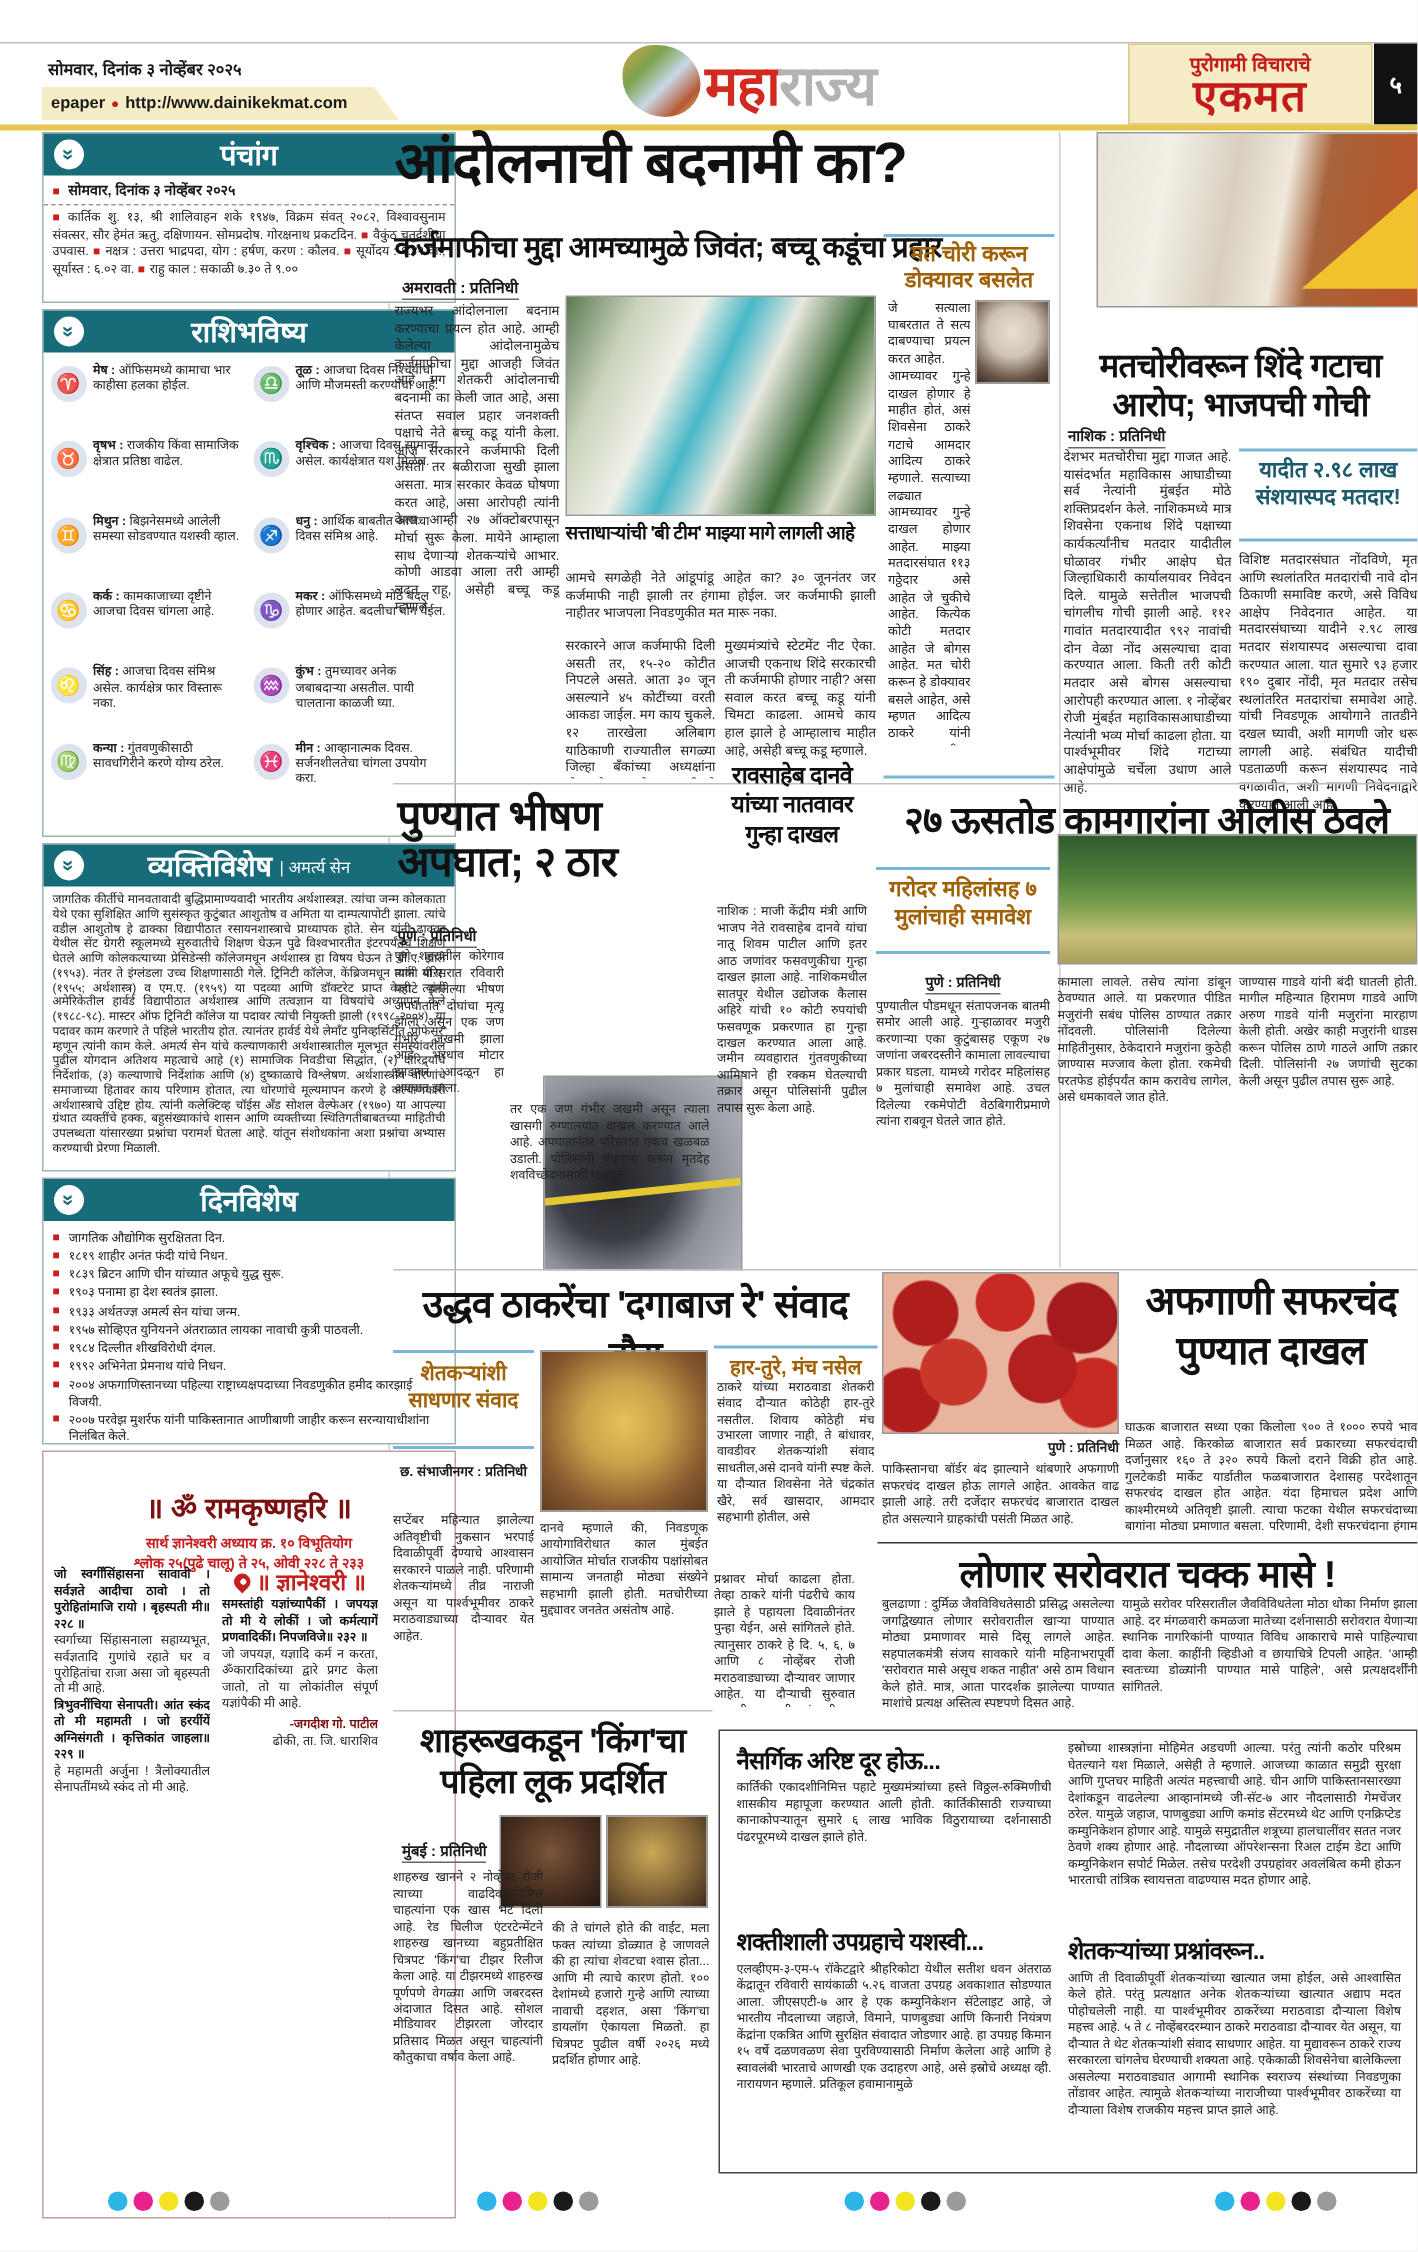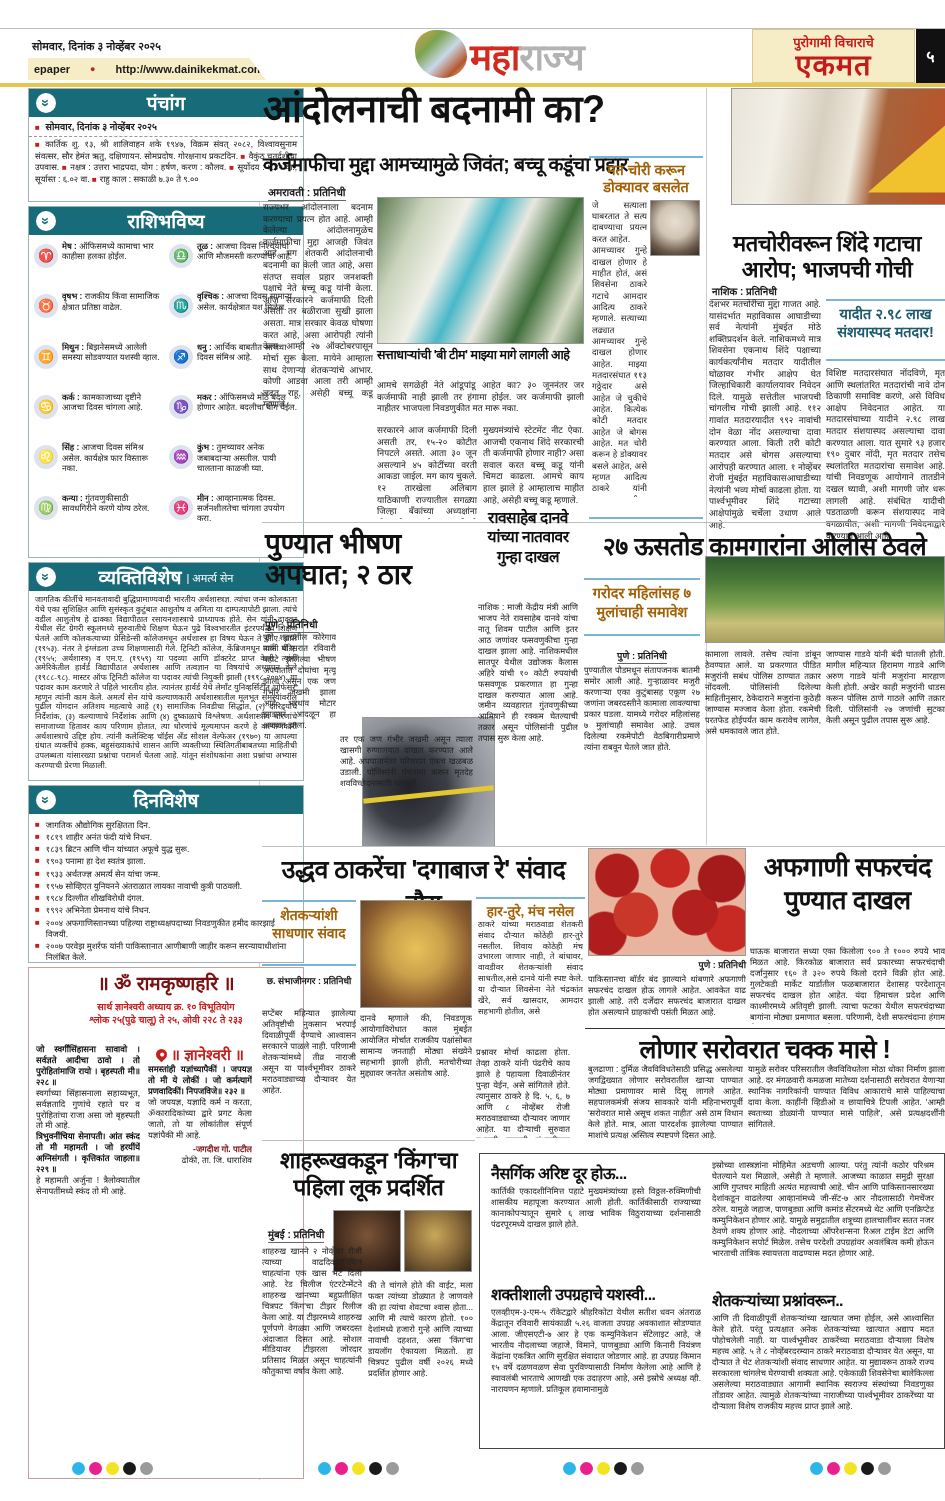--- a/index.html
+++ b/index.html
@@ -60,21 +60,21 @@
   .d1{background:#2eb5e8;} .d2{background:#e8218c;} .d3{background:#f2e423;} .d4{background:#1a1a1a;} .d5{background:#9a9a9a;}
   .qbox{box-sizing:border-box;border-top:2px solid #79b5d5;border-bottom:2px solid #79b5d5;padding:4px 3px;}
 </style>
 </head>
 <body>
 
 <div class="page">
 
   <div class="abs rule-gray" style="left:0;top:28px;width:945px;"></div>
   <div class="abs b" style="left:32px;top:38px;font-size:11px;">सोमवार, दिनांक ३ नोव्हेंबर २०२५</div>
-  <div class="abs" style="left:28px;top:58px;width:238px;height:22px;background:#f6ecc6;clip-path:polygon(0 0,93% 0,100% 100%,0 100%);display:flex;align-items:center;gap:20px;padding-left:6px;box-sizing:border-box;">
+  <div class="abs" style="left:28px;top:58px;width:238px;height:22px;background:#f6ecc6;clip-path:polygon(0 0,93% 0,100% 100%,0 100%);display:flex;align-items:center;gap:4px;padding-left:6px;box-sizing:border-box;">
     <span class="b" style="font-size:11px;">epaper</span>
     <span style="color:#c42020;font-size:9px;">●</span>
     <span class="b" style="font-size:11px;">http://www.dainikekmat.com</span>
   </div>
   <div class="abs" style="left:415px;top:30px;width:52px;height:48px;border-radius:40% 55% 45% 55%;background:linear-gradient(135deg,#d8a24a 0%,#7aa34e 30%,#c9d8e8 55%,#b5572e 80%,#e8d8a0 100%);"></div>
   <div class="abs" style="left:752px;top:29px;width:163px;height:54px;background:#f6ecc6;border:1px solid #dcc98c;box-sizing:border-box;text-align:center;">
     <div style="color:#c41a1a;font-weight:bold;font-size:13px;margin-top:3px;">पुरोगामी विचाराचे</div>
     <div style="color:#c41a1a;font-weight:800;font-size:29px;line-height:1;letter-spacing:1px;">एकमत</div>
   </div>
   <div class="abs" style="left:470px;top:30px;font-size:37px;font-weight:800;letter-spacing:-1px;"><span style="color:#d22a1e;">महा</span><span style="color:#b3b3b3;">राज्य</span></div>
@@ -210,21 +210,21 @@
           <span>२००४  अफगाणिस्तानच्या पहिल्या राष्ट्राध्यक्षपदाच्या निवडणुकीत हमीद कारझाई विजयी.</span>
         </div>
       <div class="dli">
           <span class="sq">■</span>
           <span>२००७  परवेझ मुशर्रफ यांनी पाकिस्तानात आणीबाणी जाहीर करून सरन्यायाधीशांना निलंबित केले.</span>
         </div>
     </div>
   </div>
 
   <div class="abs sbox rambox" style="top:967px;height:512px;border-color:#c4a0a0;">
-    <div class="ramttl" style="margin-top:2px;">॥ ॐ रामकृष्णहरि ॥</div>
+    <div class="ramttl" style="margin-top:24px;">॥ ॐ रामकृष्णहरि ॥</div>
     <div class="ramsub" style="margin-top:4px;">सार्थ ज्ञानेश्वरी अध्याय क्र. १० विभूतियोग</div>
     <div class="ramsub">श्लोक २५(पुढे चालू) ते २५, ओवी २२८ ते २३३</div>
     <div style="position:absolute;left:7px;top:76px;width:104px;bottom:8px;overflow:hidden;">
       <div class="ramtx verse">जो स्वर्गींसिंहासना सावावो । सर्वज्ञते आदीचा ठावो । तो पुरोहितांमाजि रायो । बृहस्पती मी॥ २२८ ॥</div>
       <div class="ramtx">स्वर्गाच्या सिंहासनाला सहाय्यभूत, सर्वज्ञतादि गुणांचे रहाते घर व पुरोहितांचा राजा असा जो बृहस्पती तो मी आहे.</div>
       <div class="ramtx verse">त्रिभुवनींचिया सेनापती। आंत स्कंद तो मी महामती । जो हरयींयें अग्निसंगती । कृत्तिकांत जाहला॥ २२९ ॥</div>
       <div class="ramtx">हे महामती अर्जुना ! त्रैलोक्यातील सेनापतींमध्ये स्कंद तो मी आहे.</div>
     </div>
     <div style="position:absolute;left:119px;top:76px;width:104px;bottom:8px;overflow:hidden;">
       <div class="dny"><span class="pin"></span>॥ <span>ज्ञानेश्वरी</span> ॥</div>

